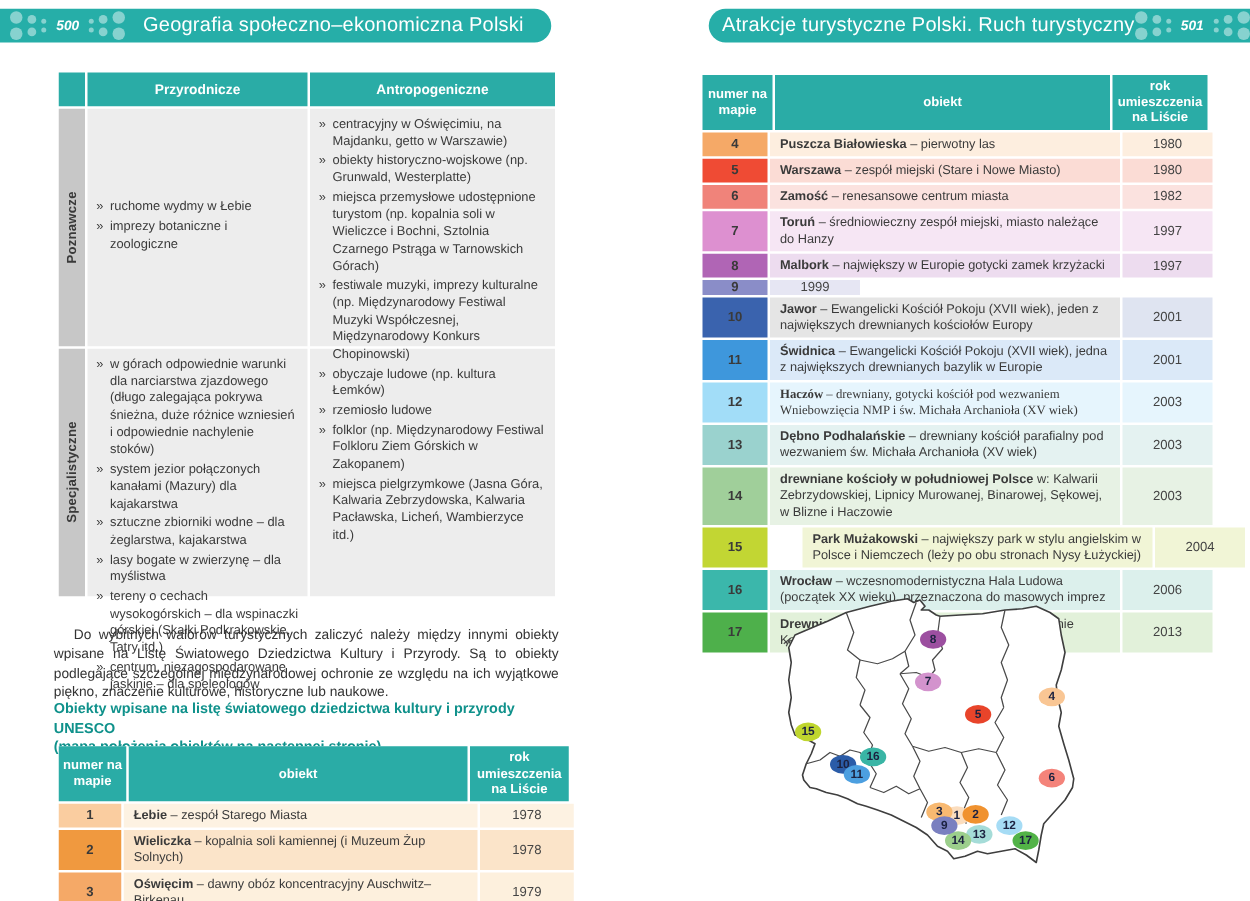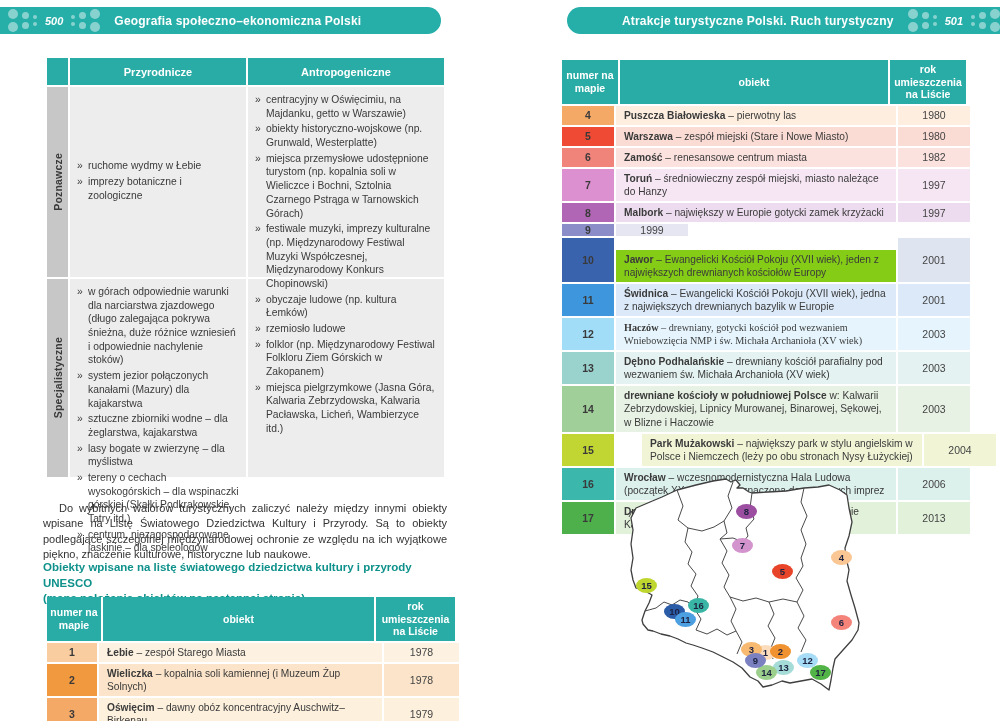--- a/index.html
+++ b/index.html
@@ -2,23 +2,23 @@
 <html><head>
 <meta charset="utf-8">
 <style>
   html,body{margin:0;padding:0;background:#fff;}
   .spread{position:relative;width:1000px;height:721px;background:#fff;overflow:hidden;
           font-family:"Liberation Sans",sans-serif;color:#3a3a3a;}
   
   .banner{position:absolute;top:7px;height:27px;background:#26aea8;display:flex;align-items:center;}
   .banner.left{left:0;width:433px;border-radius:0 14px 14px 0;padding-left:8px;}
   .banner.right{left:567px;width:433px;border-radius:14px 0 0 14px;justify-content:flex-end;padding-right:8px;}
-  .banner .title{color:#fff;font-weight:bold;font-size:12px;letter-spacing:.2px;white-space:nowrap;}
+  .banner .title{color:#fff;font-weight:normal;font-size:16px;letter-spacing:.2px;white-space:nowrap;}
   .banner.left .title{margin-left:14px;}
-  .banner.right .title{margin-right:14px;}
+  .banner.right .title{}
   .dots{display:flex;align-items:center;gap:4px;font-style:italic;}
   .dotcol{display:flex;flex-direction:column;gap:3px;align-items:center;}
   .dot{border-radius:50%;background:rgba(255,255,255,.45);}
   .d1{width:10px;height:10px}.d2{width:7px;height:7px}.d3{width:4px;height:4px}
   .pagenum{color:#fff;font-weight:bold;font-size:11px;margin:0 4px;}
   
   .cat-table{position:absolute;left:47px;top:58px;width:452px;display:grid;
              grid-template-columns:21px 176px 196px;grid-template-rows:27px 190px 198px;
              gap:2px;background:#fff;}
   .cat-head{background:#2aaca6;color:#fff;font-weight:bold;font-size:11px;
@@ -248,21 +248,21 @@
           <span><b>Malbork</b> <span>– największy w Europie gotycki zamek krzyżacki</span></span>
         </div>
         <div class="u-year c-year" style="background-color: rgb(237, 220, 239);">1997</div>
       </div>
       <div class="u-row">
         <div class="u-num c-num" style="background-color: rgb(138, 141, 200);">9</div>
         <div class="u-year c-year" style="background-color: rgb(230, 230, 243);">1999</div>
       </div>
       <div class="u-row">
         <div class="u-num c-num" style="background-color: rgb(58, 99, 174);">10</div>
-        <div class="u-obj c-obj" style="background-color: #84cc16; margin-top: 12px;">
+        <div class="u-obj c-obj" style="background-color: #e5e5e5;">
           <span><b>Jawor</b> <span>– Ewangelicki Kościół Pokoju (XVII wiek), jeden z największych drewnianych kościołów Europy</span></span>
         </div>
         <div class="u-year c-year" style="background-color: rgb(223, 228, 241);">2001</div>
       </div>
       <div class="u-row">
         <div class="u-num c-num" style="background-color: rgb(62, 151, 220);">11</div>
         <div class="u-obj c-obj" style="background-color: rgb(219, 233, 248);">
           <span><b>Świdnica</b> <span>– Ewangelicki Kościół Pokoju (XVII wiek), jedna z największych drewnianych bazylik w Europie</span></span>
         </div>
         <div class="u-year c-year" style="background-color: rgb(219, 233, 248);">2001</div>

